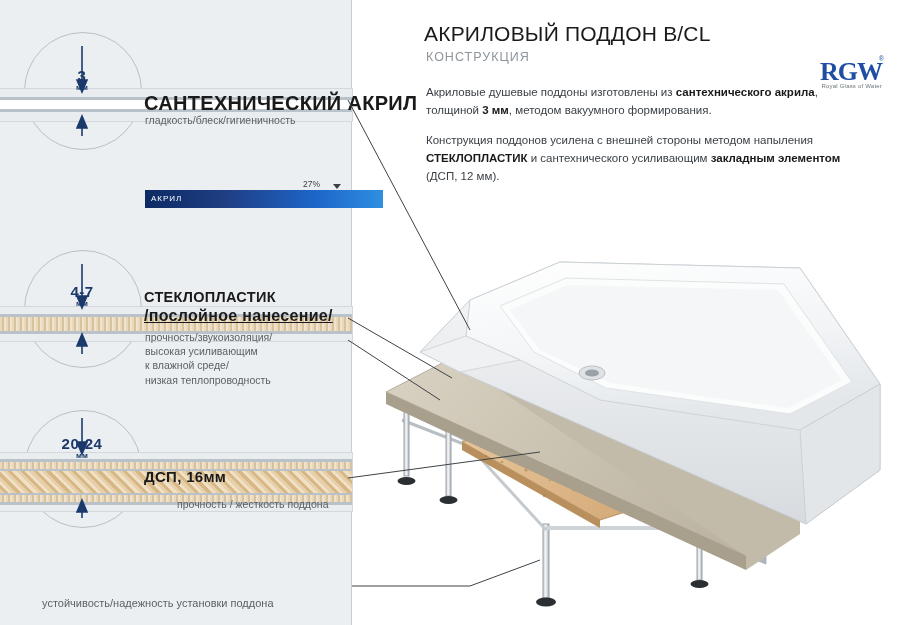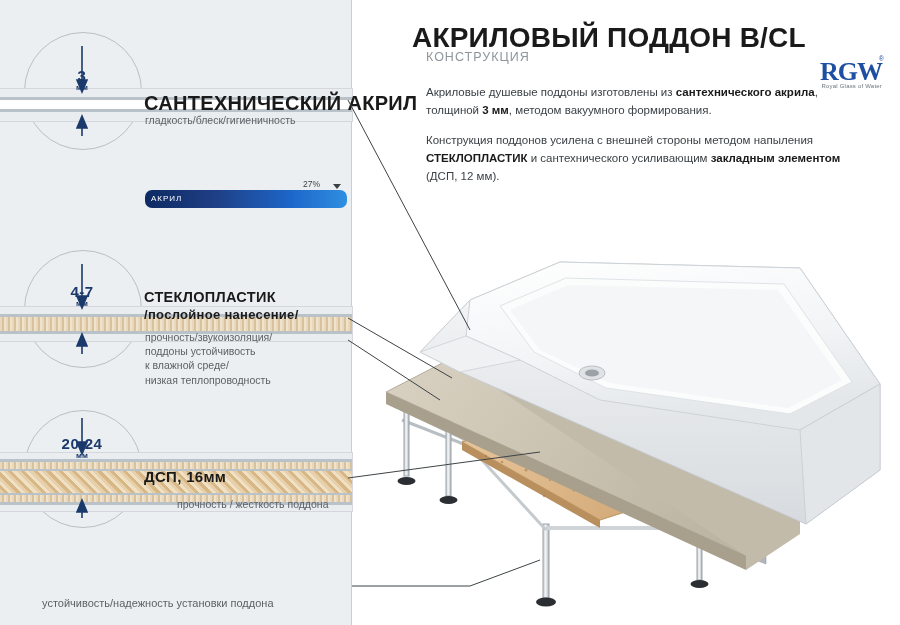--- a/index.html
+++ b/index.html
@@ -37,38 +37,37 @@
 
   .title-ru{
     position:absolute;color:#1a1a1a;font-weight:bold;letter-spacing:.3px;
   }
   .sub-ru{
     position:absolute;color:#5c6166;font-size:10.5px;line-height:1.35;
   }
 
   
   .acrylbar{
-    position:absolute;left:145px;top:190px;width:202px;height:18px;
+    position:absolute;left:145px;top:190px;width:238px;height:18px;
     background:linear-gradient(to right,#0d2a63 0%,#1f3f86 35%,#1d66c9 72%,#2f8fe0 100%);
-    border-radius:7px;
   }
   .acrylbar span{
     position:absolute;left:6px;top:4px;color:#fff;font-size:8px;letter-spacing:1px;
   }
   .acryl-100{
     position:absolute;left:303px;top:179px;color:#3a3f44;font-size:8.5px;
   }
   .acryl-tri{
     position:absolute;left:333px;top:184px;width:0;height:0;
     border-left:4px solid transparent;border-right:4px solid transparent;border-top:5px solid #3a3f44;
   }
 
   
   .head-title{
-    position:absolute;left:412px;top:22px;color:#1a1a1a;font-size:28px;font-weight:bold;letter-spacing:.2px;
+    position:absolute;left:424px;top:22px;color:#1a1a1a;font-size:21px;font-weight:normal;letter-spacing:.2px;
   }
   .head-sub{
     position:absolute;left:426px;top:50px;color:#8e959b;font-size:12.5px;letter-spacing:1px;
   }
   .para{
     position:absolute;color:#3b4146;font-size:11.5px;line-height:1.55;
   }
   .para b{color:#1a1a1a;}
 
   
@@ -114,23 +113,23 @@
     <div class="band" style="top:7px;height:3px;background:#b9c2c9;"></div>
     <div class="band" style="top:10px;height:14px;background:repeating-linear-gradient(90deg,#e8d8bd 0 2px,#d9c29b 2px 4px,#efe3cd 4px 6px);"></div>
     <div class="band" style="top:24px;height:3px;background:#b9c2c9;"></div>
     <div class="band" style="top:27px;height:7px;background:#e9edf0;"></div>
   </div>
   <div class="measure" style="left:52px;top:284px;width:60px;">
     <span class="num">4-7</span>
     <span class="unit">мм</span>
   </div>
   <div class="title-ru" style="left:144px;top:289px;font-size:14.5px;">СТЕКЛОПЛАСТИК</div>
-  <div class="title-ru" style="left:144px;top:307px;font-size:13px;">/послойное нанесение/</div>
+  <div class="title-ru" style="left:144px;top:307px;font-size:16px;text-decoration:underline;">/послойное нанесение/</div>
   <div class="sub-ru" style="left:145px;top:330px;white-space:pre-line;">прочность/звукоизоляция/
-поддоны устойчивость
+высокая усиливающим
 к влажной среде/
 низкая теплопроводность</div>
 
   <div class="circ" style="left:24px;top:410px;width:116px;height:116px;"></div>
   <div class="xsec" style="left:0px;top:452px;width:352px;height:58px;border-left:none;">
     <div class="band" style="top:0px;height:6px;background:#e9edf0;"></div>
     <div class="band" style="top:6px;height:3px;background:#b9c2c9;"></div>
     <div class="band" style="top:9px;height:7px;background:repeating-linear-gradient(90deg,#e8d8bd 0 2px,#d9c29b 2px 4px,#efe3cd 4px 6px);"></div>
     <div class="band" style="top:16px;height:2px;background:#b9c2c9;"></div>
     <div class="band" style="top:18px;height:22px;background:repeating-linear-gradient(45deg,#e7cfa9 0 3px,#d7b786 3px 6px,#f0e0c4 6px 9px);"></div>

